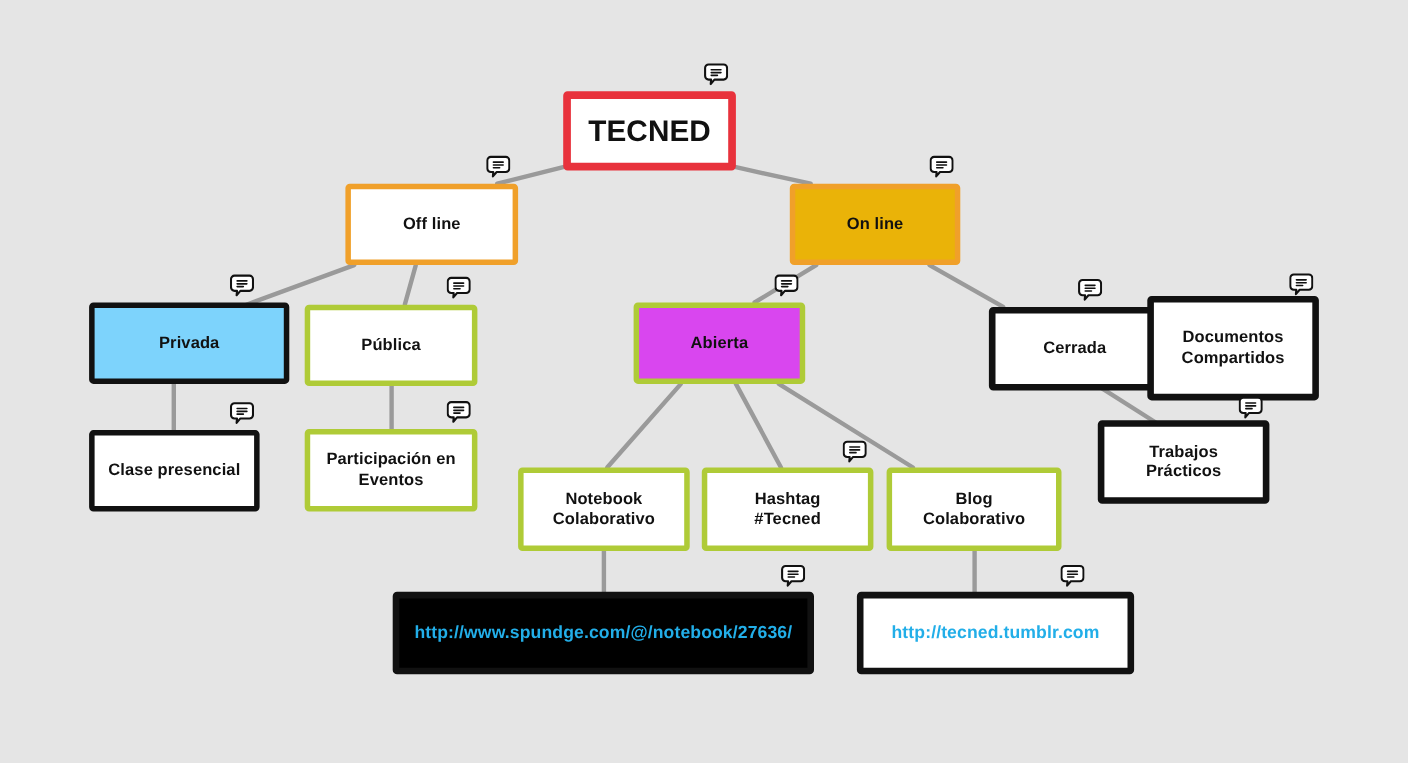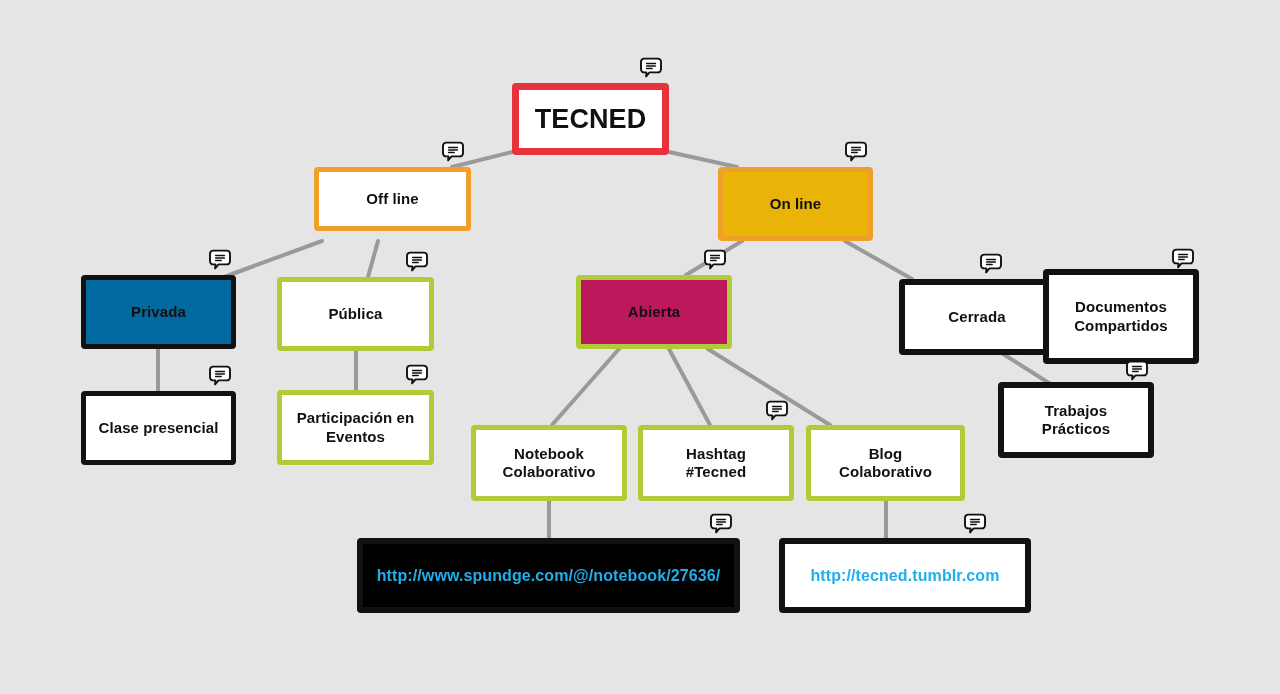--- a/index.html
+++ b/index.html
@@ -74,33 +74,33 @@
       <line x1="619" y1="349" x2="552" y2="425" stroke="#9a9a9a" stroke-width="4" stroke-linecap="round"></line>
       <line x1="669" y1="349" x2="710" y2="425" stroke="#9a9a9a" stroke-width="4" stroke-linecap="round"></line>
       <line x1="708" y1="349" x2="830" y2="425" stroke="#9a9a9a" stroke-width="4" stroke-linecap="round"></line>
       <line x1="549" y1="501" x2="549" y2="538" stroke="#9a9a9a" stroke-width="4" stroke-linecap="round"></line>
       <line x1="886" y1="501" x2="886" y2="538" stroke="#9a9a9a" stroke-width="4" stroke-linecap="round"></line>
     </svg>
   <div id="nodes-layer">
       <div class="node" style="left: 512px; top: 83px; width: 157px; height: 72px; border-width: 7px; border-color: rgb(232, 50, 60); background: rgb(255, 255, 255); color: rgb(17, 17, 17); font-size: 27px;">
         <span class="label">TECNED</span>
       </div>
-      <div class="node" style="left: 314px; top: 167px; width: 157px; height: 64px; border-width: 5px; border-color: rgb(240, 160, 42); background: rgb(255, 255, 255); color: rgb(17, 17, 17); font-size: 15px;">
+      <div class="node" style="left: 314px; top: 167px; width: 157px; height: 74px; border-width: 5px; border-color: rgb(240, 160, 42); background: rgb(255, 255, 255); color: rgb(17, 17, 17); font-size: 15px;">
         <span class="label">Off line</span>
       </div>
       <div class="node" style="left: 718px; top: 167px; width: 155px; height: 74px; border-width: 5px; border-color: rgb(240, 160, 42); background: #eab308; color: rgb(17, 17, 17); font-size: 15px;">
         <span class="label">On line</span>
       </div>
-      <div class="node" style="left: 81px; top: 275px; width: 155px; height: 74px; border-width: 5px; border-color: rgb(17, 17, 17); background: #0369a1; color: rgb(17, 17, 17); font-size: 15px; align-items: center;">
+      <div class="node" style="left: 81px; top: 275px; width: 182px; height: 74px; border-width: 5px; border-color: rgb(17, 17, 17); background: #7dd3fc; color: rgb(17, 17, 17); font-size: 15px; align-items: center;">
         <span class="label">Privada</span>
       </div>
       <div class="node" style="left: 277px; top: 277px; width: 157px; height: 74px; border-width: 5px; border-color: rgb(175, 203, 55); background: rgb(255, 255, 255); color: rgb(17, 17, 17); font-size: 15px;">
         <span class="label">Pública</span>
       </div>
-      <div class="node" style="left: 576px; top: 275px; width: 156px; height: 74px; border-width: 5px; border-color: rgb(175, 203, 55); background: #be185d; color: rgb(17, 17, 17); font-size: 15px;">
+      <div class="node" style="left: 576px; top: 275px; width: 156px; height: 74px; border-width: 5px; border-color: rgb(175, 203, 55); background: #d946ef; color: rgb(17, 17, 17); font-size: 15px;">
         <span class="label">Abierta</span>
       </div>
       <div class="node" style="left: 851px; top: 279px; width: 156px; height: 76px; border-width: 6px; border-color: rgb(17, 17, 17); background: rgb(255, 255, 255); color: rgb(17, 17, 17); font-size: 15px; margin-left: 48px;">
         <span class="label">Cerrada</span>
       </div>
       <div class="node" style="left: 1043px; top: 269px; width: 156px; height: 95px; border-width: 6px; border-color: rgb(17, 17, 17); background: rgb(255, 255, 255); color: rgb(17, 17, 17); font-size: 15px;">
         <span class="label">Documentos
 Compartidos</span>
       </div>
       <div class="node" style="left: 81px; top: 391px; width: 155px; height: 74px; border-width: 5px; border-color: rgb(17, 17, 17); background: rgb(255, 255, 255); color: rgb(17, 17, 17); font-size: 15px;">

